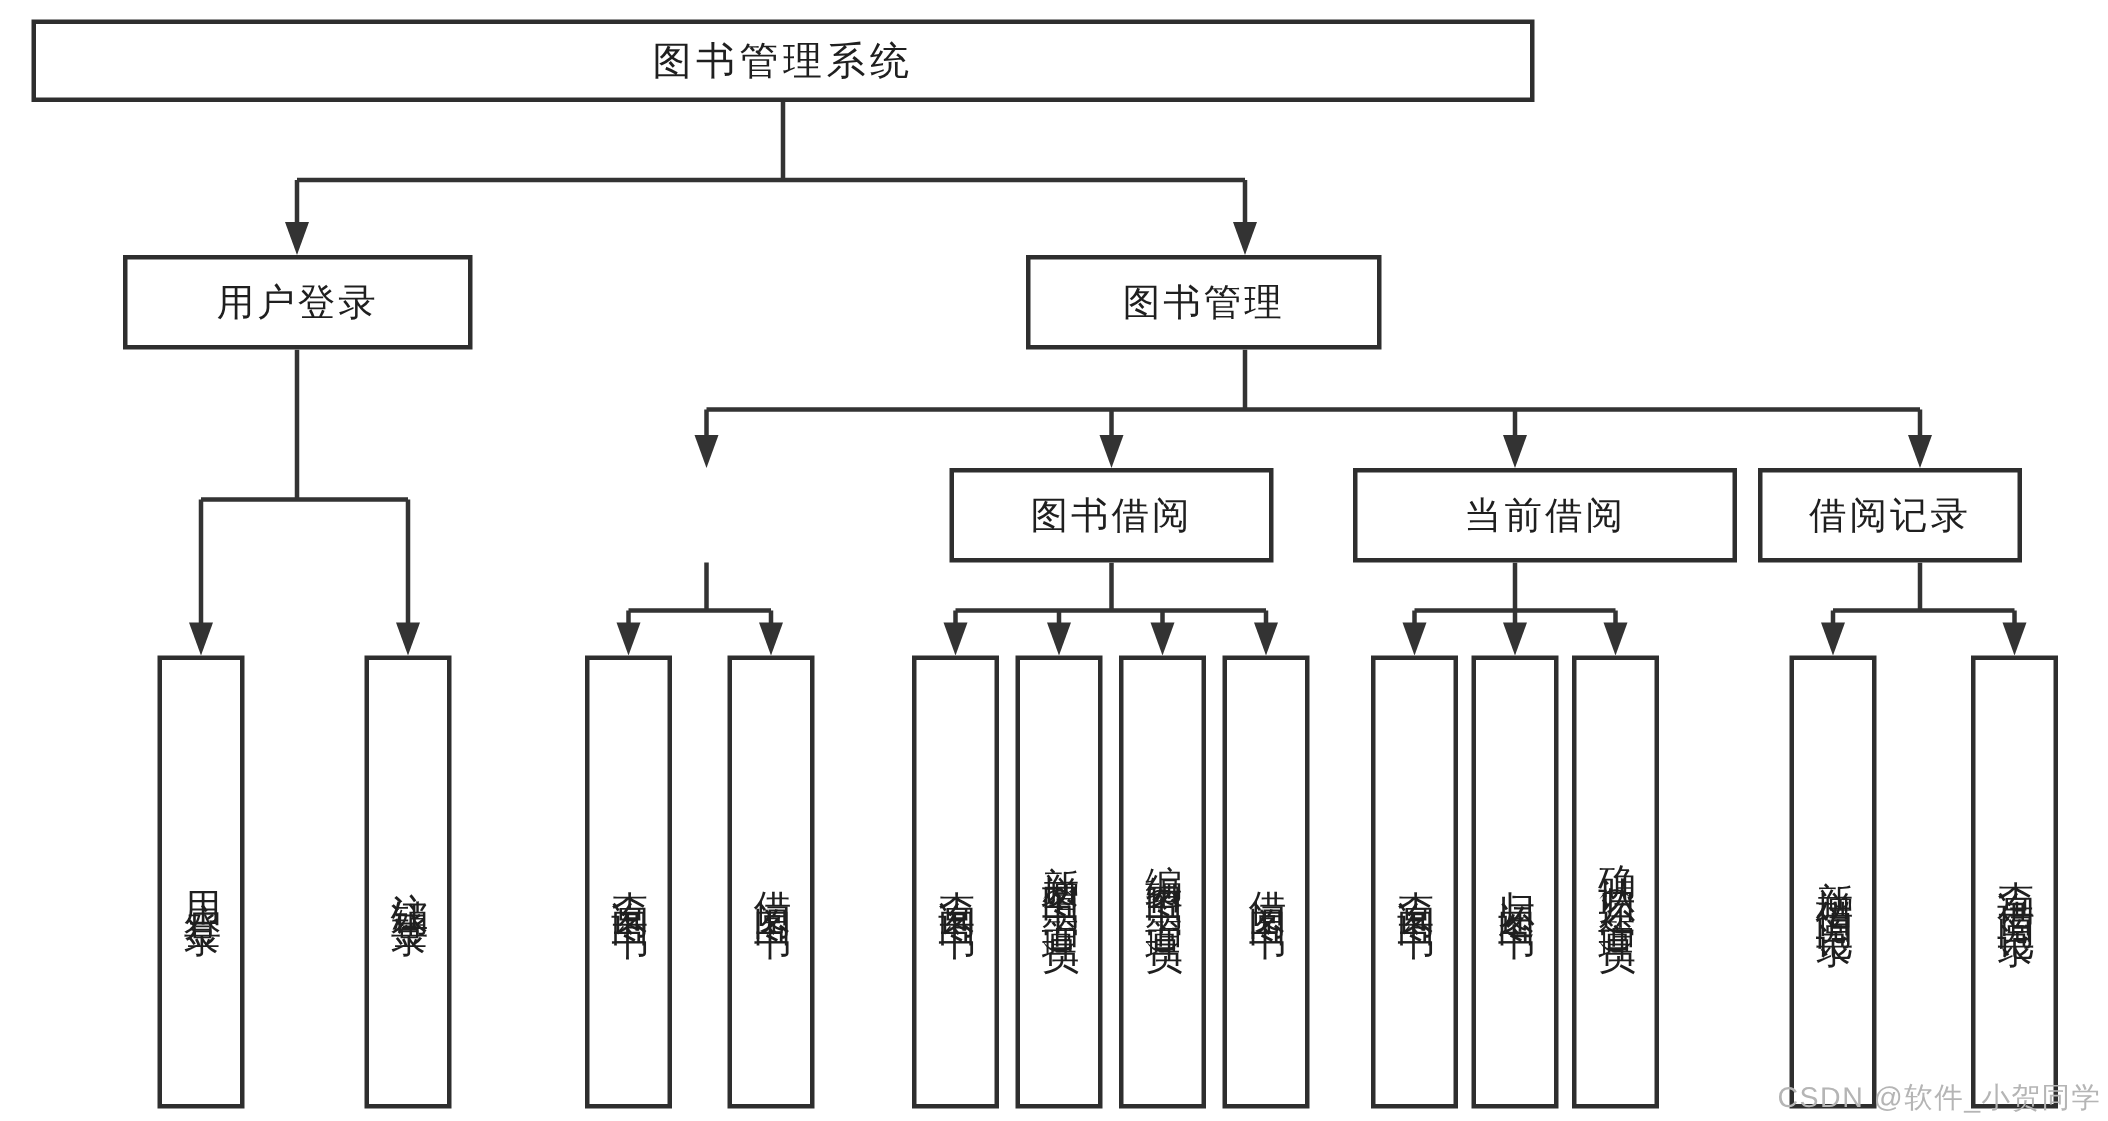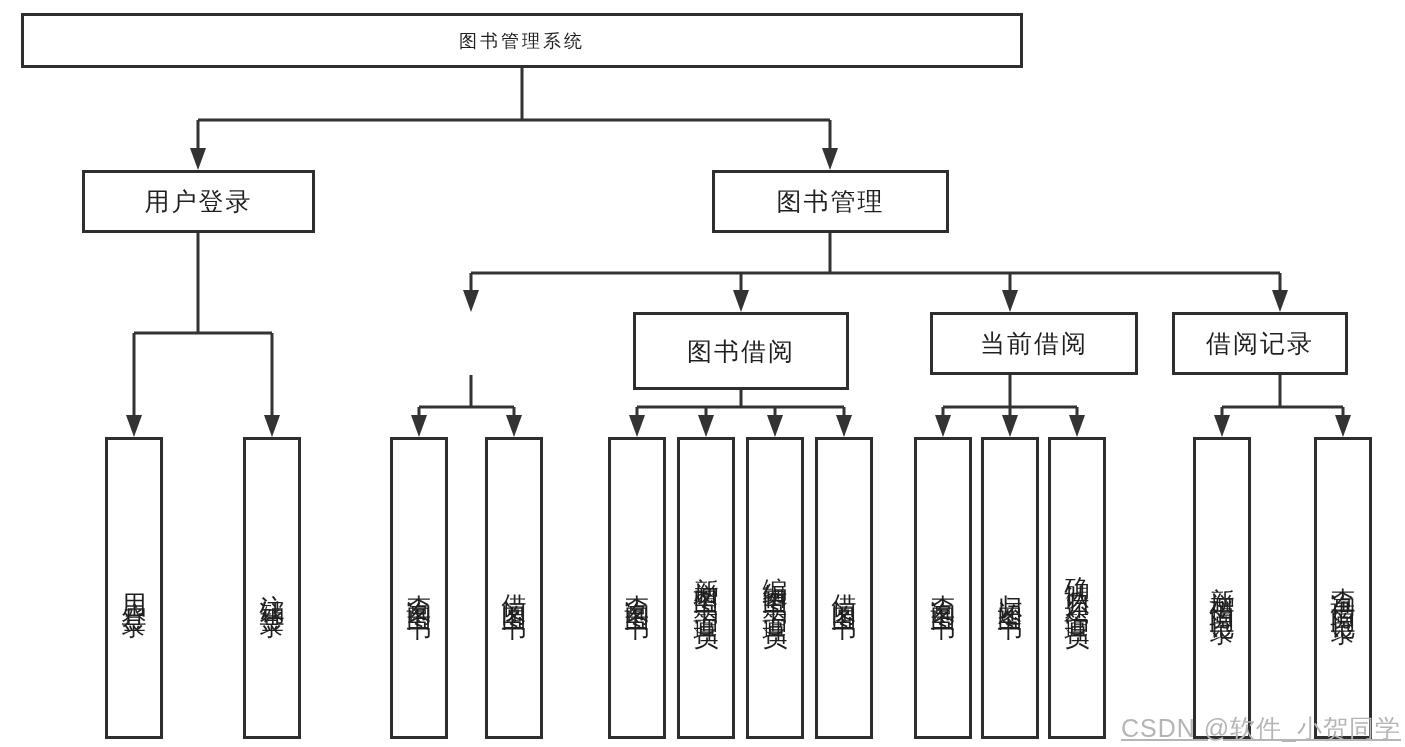--- a/index.html
+++ b/index.html
@@ -29,40 +29,39 @@
     justify-content:center;
     color:#1f1f1f;
     z-index:2;
   }
   .hbox span{
     font-size:25px;
     letter-spacing:2px;
     white-space:nowrap;
   }
   .root span{
-    font-size:18px;
+    font-size:26px;
     letter-spacing:3px;
   }
   .vbox span{
     writing-mode:vertical-rl;
     text-orientation:mixed;
     font-size:25px;
     letter-spacing:7px;
     line-height:1;
   }
   .watermark{
     position:absolute;
     right:4px;
     bottom:2px;
-    font-size:25px;
+    font-size:19px;
     color:#b5b5b5;
     letter-spacing:1px;
     z-index:5;
     white-space:nowrap;
-    text-decoration:underline;
   }
   svg line, svg path{
     stroke:#333333;
     stroke-width:3;
     fill:none;
   }
   svg polygon{
     fill:#333333;
     stroke:none;
   }
@@ -108,28 +107,28 @@
     <polygon points="1335,415 1351,415 1343,437"></polygon>
   </svg>
 
   <div class="node hbox root" style="left:21px;top:13px;width:1002px;height:55px">
     <span>图书管理系统</span>
   </div>
 
   <div class="node hbox" style="left:82px;top:170px;width:233px;height:63px">
     <span>用户登录</span>
   </div>
-  <div class="node hbox" style="left:712px;top:170px;width:237px;height:63px">
+  <div class="node hbox" style="left:684px;top:170px;width:237px;height:63px">
     <span>图书管理</span>
   </div>
 
-  <div class="node hbox" style="left:633px;top:312px;width:216px;height:78px">
+  <div class="node hbox" style="left:633px;top:312px;width:216px;height:63px">
     <span>图书借阅</span>
   </div>
-  <div class="node hbox" style="left:930px;top:312px;width:208px;height:63px">
+  <div class="node hbox" style="left:902px;top:312px;width:256px;height:63px">
     <span>当前借阅</span>
   </div>
   <div class="node hbox" style="left:1172px;top:312px;width:176px;height:63px">
     <span>借阅记录</span>
   </div>
 
   <div class="node vbox" style="left:105px;top:437px;width:58px;height:302px">
     <span>用户登录</span>
   </div>
   <div class="node vbox" style="left:243px;top:437px;width:58px;height:302px">

